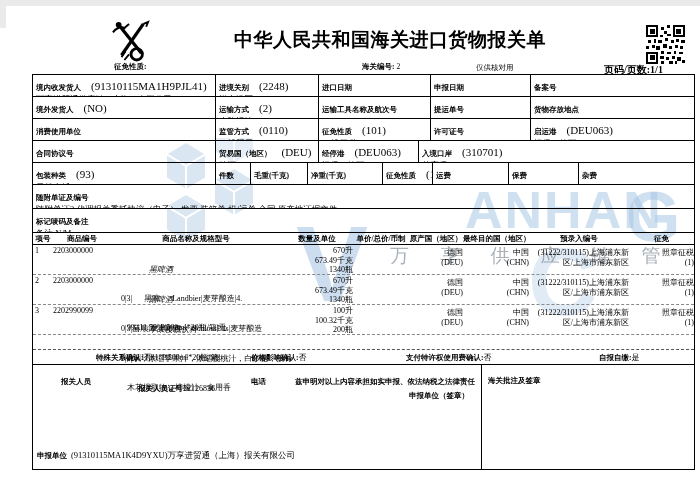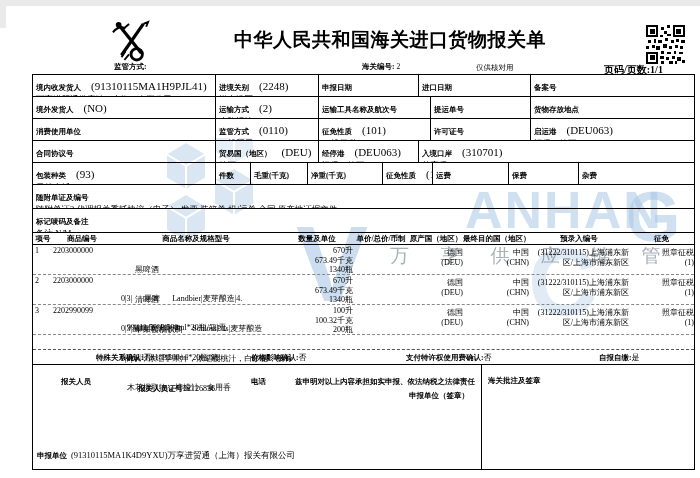--- a/index.html
+++ b/index.html
@@ -45,21 +45,21 @@
   .ithead{display:flex;border-bottom:1px solid #000;height:12px;font-weight:bold;font-size:7.5px;align-items:center;}
   .ithead .hc{text-align:center;white-space:nowrap;overflow:visible;}
   .cno{width:20px}.ccode{width:58px}.cname{width:170px}.cqty{width:72px}.cprice{width:56px}
   .corig{width:54px}.cdest{width:66px}.cdom{width:100px}.clevy{flex:1}
 
   .items{flex:1;display:flex;flex-direction:column;border-bottom:1px dashed #555;}
   .item{display:flex;height:30px;border-bottom:1px dashed #888;font-size:8px;}
   .item > div{line-height:9.6px;padding-top:1px;}
   .item .cno{padding-left:2px;}
   .item .cname{white-space:pre;overflow:visible;}
-  .nl1{margin-left:24px;}
+  .nl1{margin-left:38px;font-style:italic;}
   .nl2{margin-left:10px;}
   .nl3{margin-left:16px;}
   .ral{text-align:right;}
   .pt3{padding-top:3px !important;}
   .spacer{flex:1;}
 
   .confirm{position:relative;height:15px;border-bottom:1.2px solid #000;font-size:8px;}
   .confirm .cf{position:absolute;top:2px;white-space:nowrap;}
   .cf .lbl{font-size:7.5px;}
   .cf .v{font-size:8px;}
@@ -146,44 +146,44 @@
         <rect x="15" y="33" width="4" height="3"></rect>
           <rect x="21" y="34" width="3" height="3"></rect>
           <rect x="27" y="33" width="3" height="3"></rect>
           <rect x="33" y="34" width="4" height="4"></rect>
         <rect x="16" y="38" width="3" height="3"></rect>
           <rect x="24" y="38" width="4" height="3"></rect>
           <rect x="30" y="38" width="3" height="3"></rect>
           <rect x="38" y="37" width="3" height="3"></rect>
       </g>
     </svg>
-    <div class="preentry">监管方式:</div>
+    <div class="preentry">征免性质:</div>
     <div class="customsno"><b>海关编号:</b> <span>2</span></div>
     <div class="checknote">仅供核对用</div>
     <div class="pageinfo">页码/页数:1/1</div>
   </div>
 
   <div class="maintable">
 
     <div class="frow">
       <div class="fcell w183">
         <div class="lline"><span class="lbl">境内收发货人</span><span class="code">(91310115MA1H9PJL41)</span></div>
         <div class="val">万享进贸通供应链（上海）有限公司</div>
       </div>
       <div class="fcell w103">
         <div class="lline"><span class="lbl">进境关别</span><span class="code">(2248)</span></div>
         <div class="val">洋山港区</div>
       </div>
+      <div class="fcell w112">
+        <div class="lline"><span class="lbl">进口日期</span></div>
+        <div class="val">20210530</div>
+      </div>
       <div class="fcell w100">
         <div class="lline"><span class="lbl">申报日期</span></div>
         <div class="val">20210527</div>
-      </div>
-      <div class="fcell w112">
-        <div class="lline"><span class="lbl">进口日期</span></div>
-        <div class="val">20210530</div>
       </div>
       <div class="fcell last">
         <div class="lline"><span class="lbl">备案号</span></div>
         <div class="val"></div>
       </div>
     </div>
 
     <div class="frow">
       <div class="fcell w183">
         <div class="lline"><span class="lbl">境外发货人</span><span class="code">(NO)</span></div>

